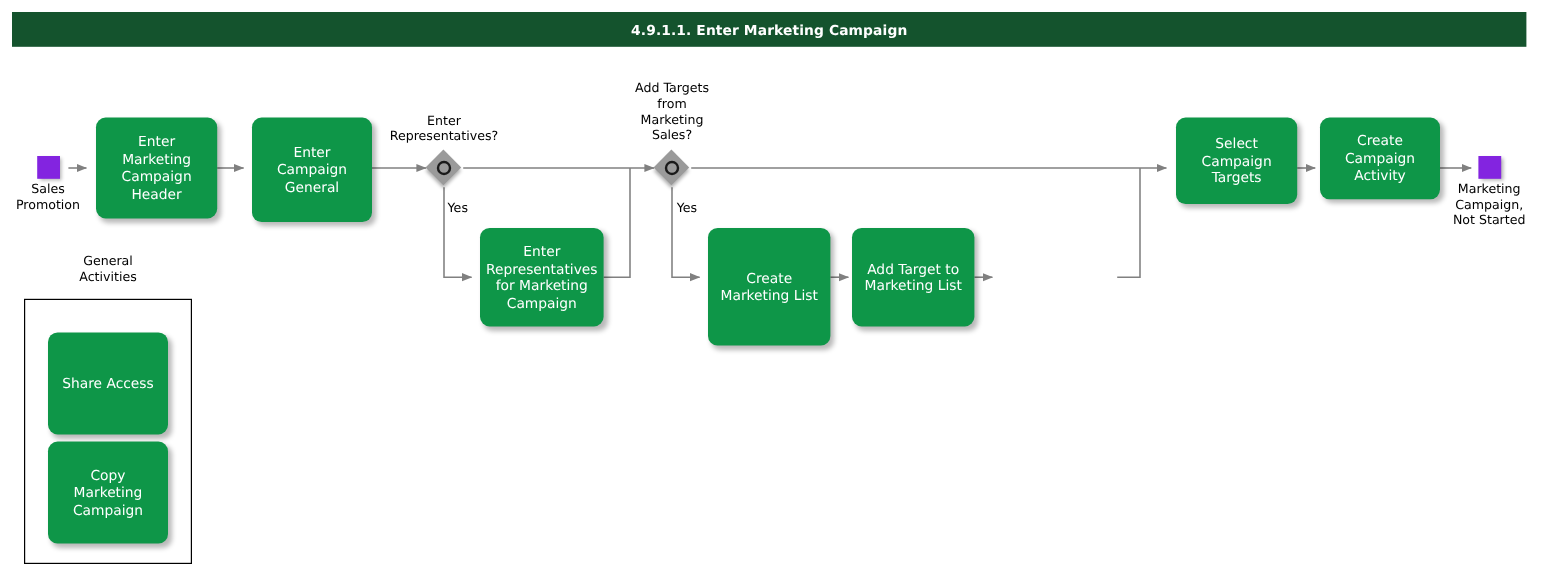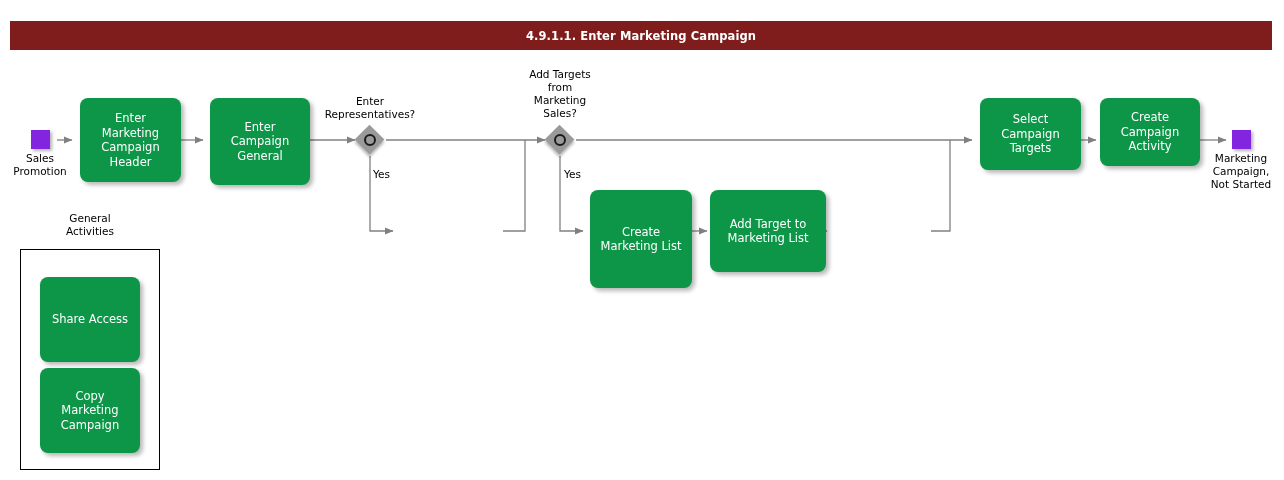--- a/index.html
+++ b/index.html
@@ -16,24 +16,24 @@
   }
   #canvas {
     position: absolute;
     left: 0; top: 0;
     width: 1284px;
     height: 480px;
   }
   .title-bar {
     position: absolute;
     left: 10px;
-    top: 21px;
+    top: 10px;
     width: 1262px;
     height: 29px;
-    background: #7f1d1d;
+    background: #14532d;
     display: flex;
     align-items: center;
     justify-content: center;
     box-sizing: border-box;
   }
   .title-bar .title-text {
     color: #ffffff;
     font-size: 11.5px;
     font-weight: bold;
     letter-spacing: 0.1px;
@@ -198,38 +198,41 @@
   <div class="gw-caption" style="left:300px; top:95px; width:140px;">
     <span>Enter</span><br>
     <span>Representatives?</span>
   </div>
   <div class="gateway" style="left:355px; top:125px;">
     <div class="diamond"></div>
     <div class="ring"></div>
   </div>
   <div class="edge-label" style="left:373px; top:168px;">Yes</div>
 
+  <div class="task" style="left:400px; top:190px; width:103px; height:82px;">
+    <span class="task-label">Enter Representatives for Marketing Campaign</span>
+  </div>
 
   <div class="gw-caption" style="left:500px; top:68px; width:120px;">
     <span>Add Targets</span><br>
     <span>from</span><br>
     <span>Marketing</span><br>
     <span>Sales?</span>
   </div>
   <div class="gateway" style="left:545px; top:125px;">
     <div class="diamond"></div>
     <div class="ring"></div>
   </div>
   <div class="edge-label" style="left:564px; top:168px;">Yes</div>
 
   <div class="task" style="left:590px; top:190px; width:102px; height:98px;">
     <span class="task-label">Create Marketing List</span>
   </div>
 
-  <div class="task" style="left:710px; top:190px; width:116px; height:82px;">
+  <div class="task" style="left:710px; top:190px; width:102px; height:82px;">
     <span class="task-label">Add Target to Marketing List</span>
   </div>
 
 
   <div class="task" style="left:980px; top:98px; width:101px; height:72px;">
     <span class="task-label">Select Campaign Targets</span>
   </div>
 
   <div class="task" style="left:1100px; top:98px; width:100px; height:68px;">
     <span class="task-label">Create Campaign Activity</span>

